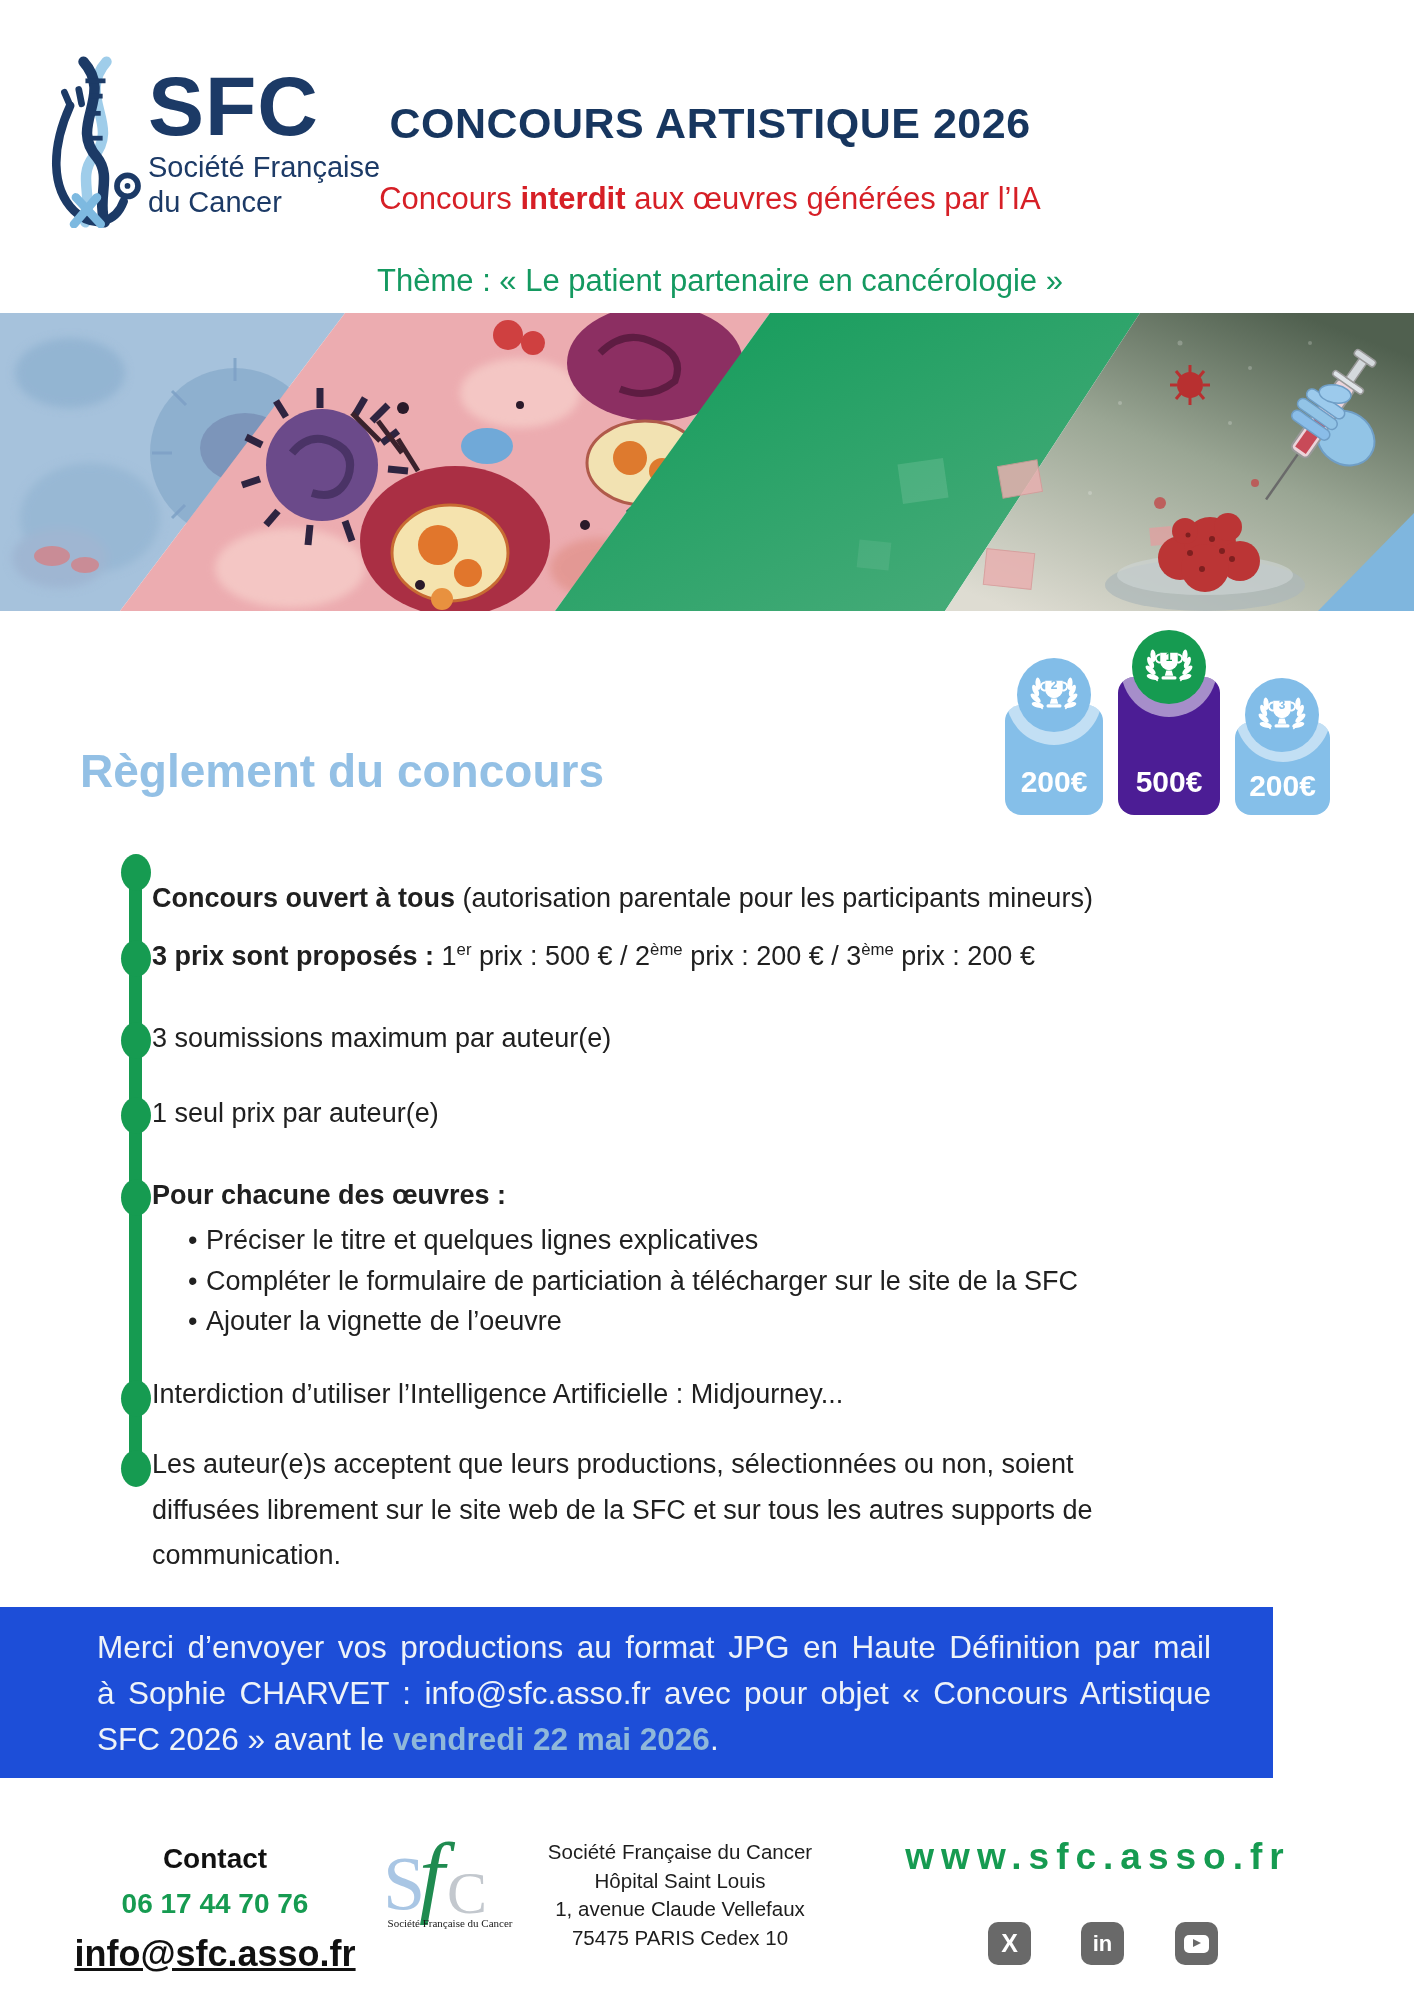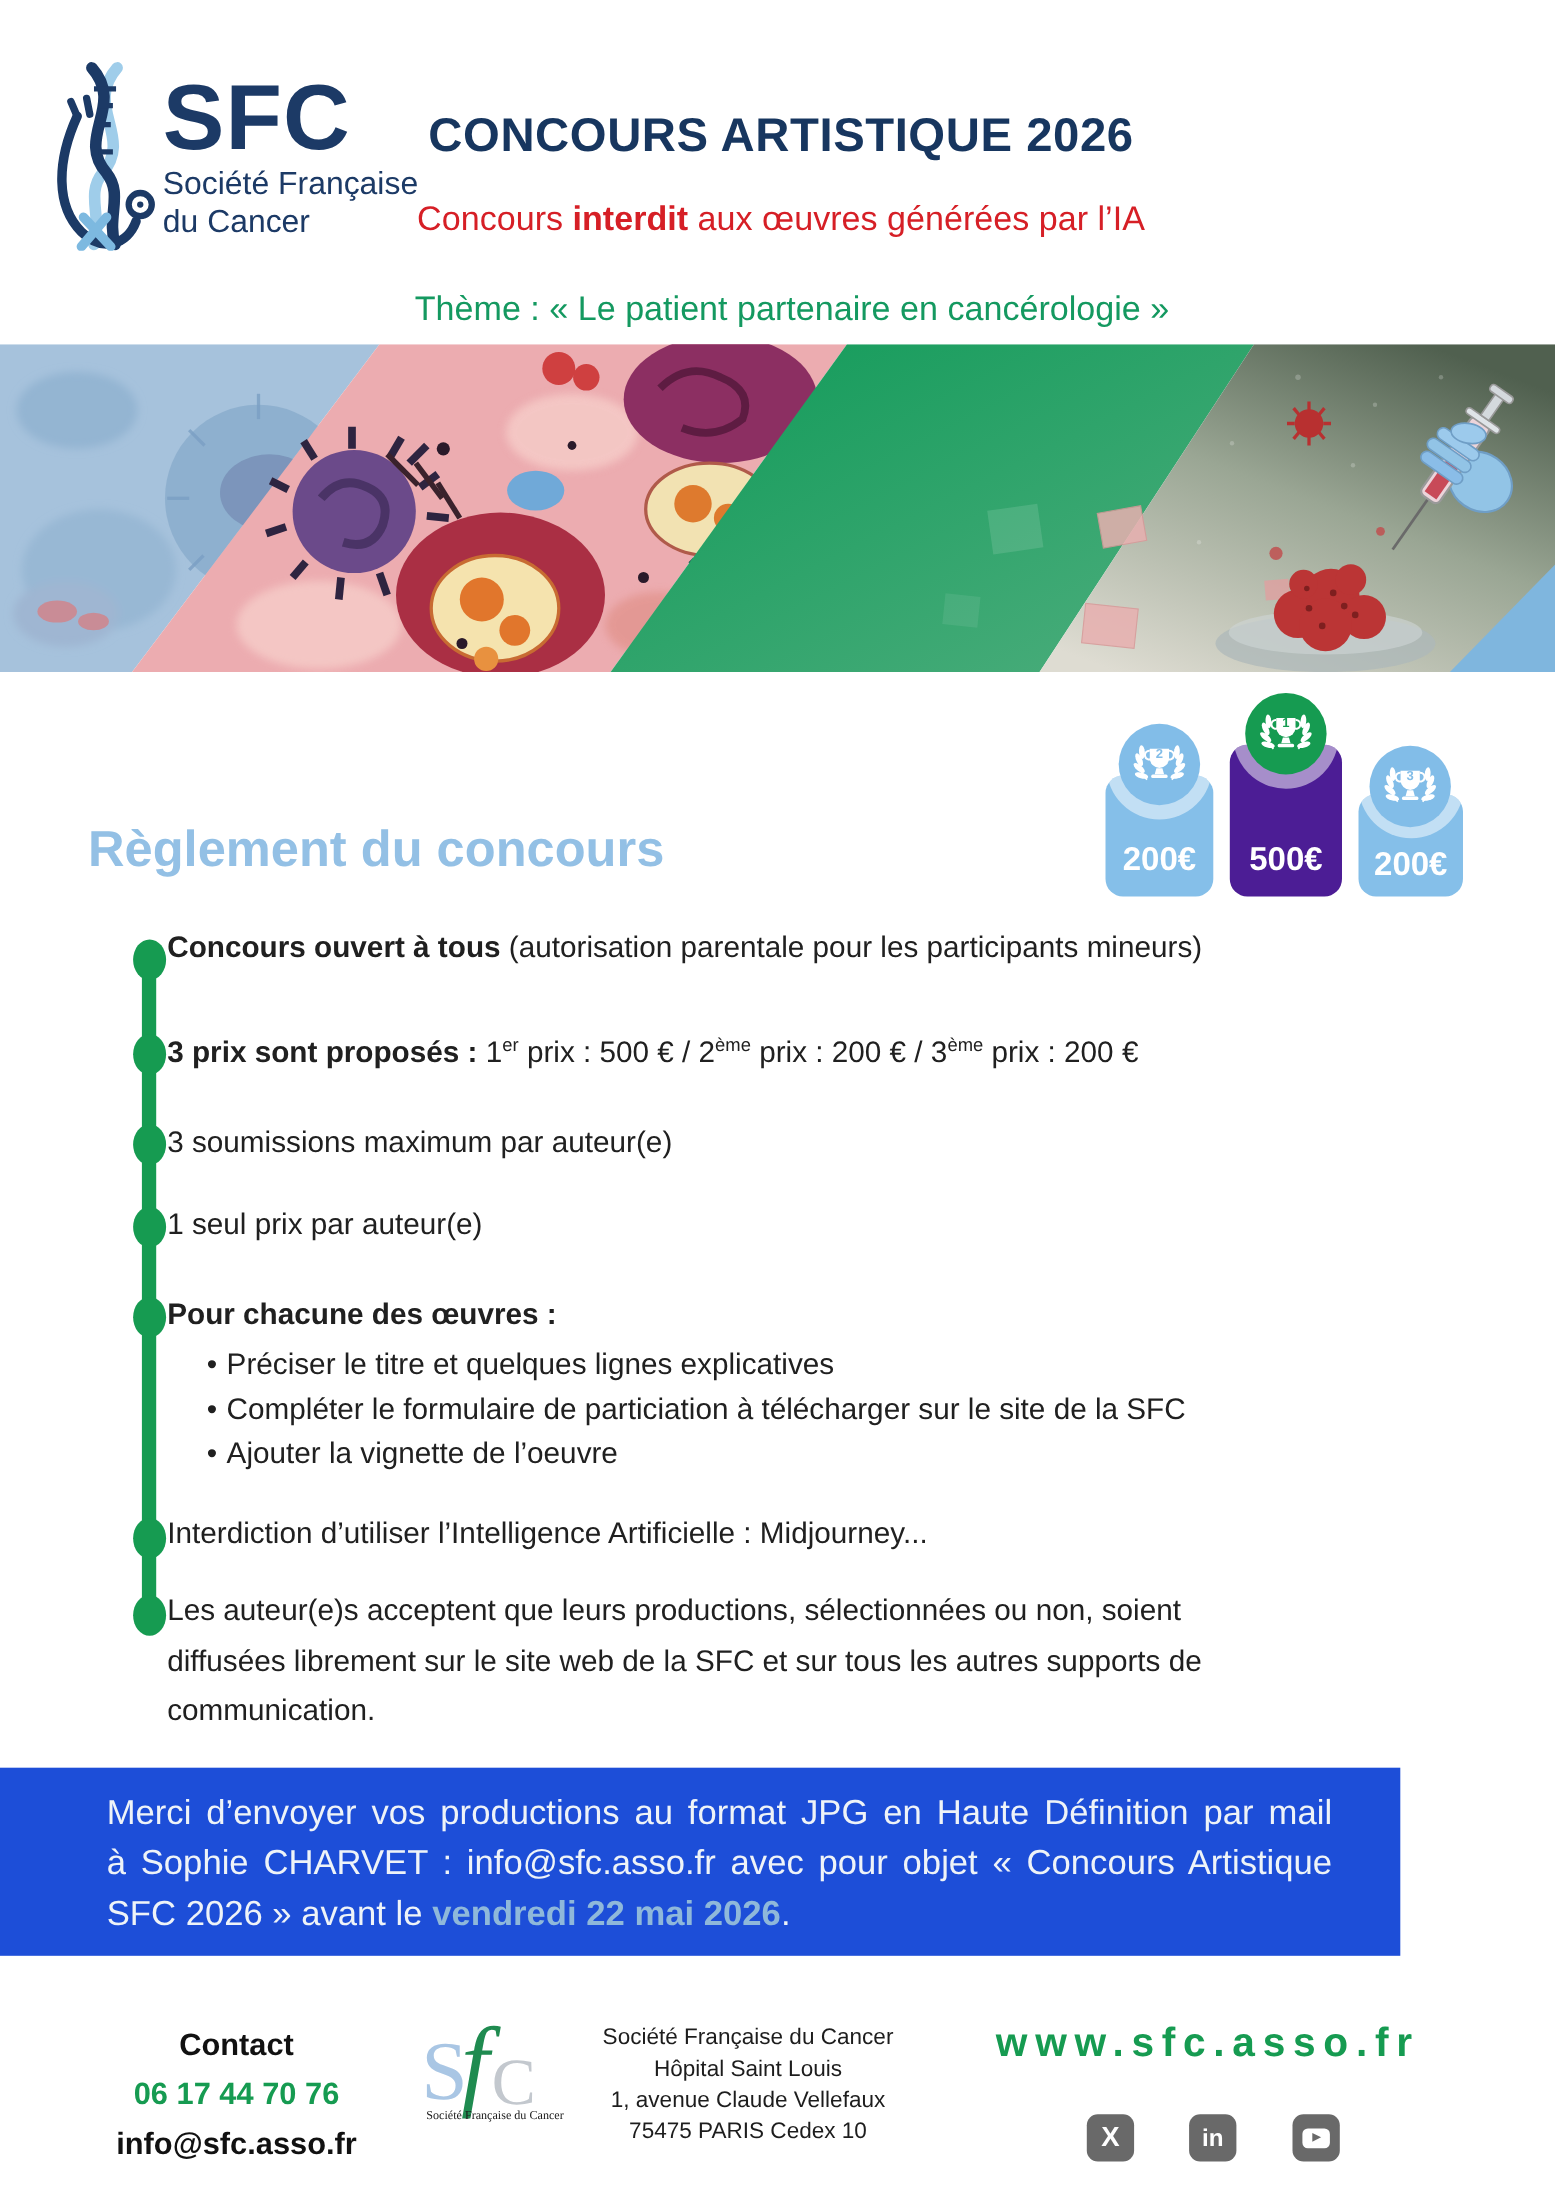--- a/index.html
+++ b/index.html
@@ -59,21 +59,21 @@
   .cta{position:absolute;left:0;top:1607px;width:1273px;height:171px;background:#1d4ed8;}
   .cta-inner{position:absolute;left:97px;right:62px;top:24px;font-size:31.5px;color:#eef3f8;}
   .cta-line{line-height:33px;margin-bottom:13px;}
   .jl{text-align:justify;text-align-last:justify;}
   .hl{color:#8fb8da;font-weight:bold;}
 
   
   .f-contact{position:absolute;left:55px;top:1843px;width:320px;text-align:center;font-weight:bold;}
   .f-contact .lbl{font-size:28px;color:#111;}
   .f-contact .phone{font-size:28px;color:#169b51;margin-top:13px;}
-  .f-contact .mail{font-size:28px;color:#111;margin-top:13px;}
+  .f-contact .mail{font-size:36px;color:#111;margin-top:13px;text-decoration:underline;}
 
   .f-logo{position:absolute;left:383px;top:1845px;width:134px;height:95px;
           font-family:"Liberation Serif",serif;}
   .f-logo span{position:absolute;line-height:1;}
   .fl-s{left:0;top:0;font-size:76px;color:#a9c6e4;}
   .fl-f{left:36px;top:-16px;font-size:92px;font-style:italic;color:#1f8b50;}
   .fl-c{left:64px;top:18px;font-size:60px;color:#c3c8ce;}
   .fl-cap{position:absolute;left:-6px;top:72px;width:146px;text-align:center;
           font-size:11px;color:#1a1a1a;white-space:nowrap;}
 
@@ -360,21 +360,21 @@
 
   <div class="tl-line"></div>
   <div class="tl-dot" style="top:854px;"></div>
   <div class="tl-dot" style="top:940px;"></div>
   <div class="tl-dot" style="top:1022px;"></div>
   <div class="tl-dot" style="top:1097px;"></div>
   <div class="tl-dot" style="top:1179px;"></div>
   <div class="tl-dot" style="top:1380px;"></div>
   <div class="tl-dot" style="top:1450px;"></div>
 
-  <div class="tl-text" style="top:846px;"><b>Concours ouvert à tous</b><span> (autorisation parentale pour les participants mineurs)</span></div>
+  <div class="tl-text" style="top:883px;"><b>Concours ouvert à tous</b><span> (autorisation parentale pour les participants mineurs)</span></div>
 
   <div class="tl-text" style="top:941px;"><b>3 prix sont proposés : </b><span>1</span><sup>er</sup><span> prix : 500 € / 2</span><sup>ème</sup><span> prix : 200 € / 3</span><sup>ème</sup><span> prix : 200 €</span></div>
 
   <div class="tl-text" style="top:1023px;">3 soumissions maximum par auteur(e)</div>
 
   <div class="tl-text" style="top:1098px;">1 seul prix par auteur(e)</div>
 
   <div class="tl-text" style="top:1180px;font-weight:bold;">Pour chacune des œuvres :</div>
   <div class="bullets" style="top:1220px;">
     <div class="bi">Préciser le titre et quelques lignes explicatives</div>

